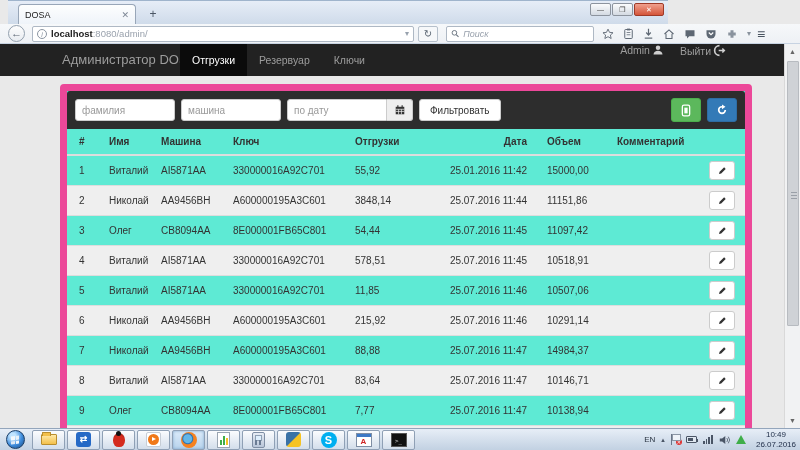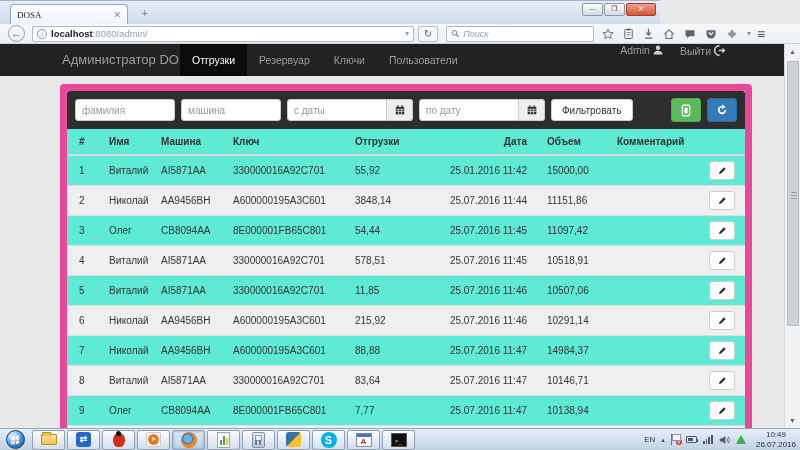--- a/index.html
+++ b/index.html
@@ -1,21 +1,21 @@
 <!DOCTYPE html>
 <html><head>
 <meta charset="utf-8">
 <style>
   * { margin:0; padding:0; box-sizing:border-box; }
   html,body { width:800px; height:450px; overflow:hidden; font-family:"Liberation Sans",sans-serif; }
   #stage { position:relative; width:800px; height:450px; background:#e9e9e9; overflow:hidden; }
 
   
-  #titlebar { position:absolute; top:0; left:0; width:660px; height:24px;
-    background:linear-gradient(#e6edf7,#cfdbea); border-top:1px solid #9fb4cc;font-family:Liberation Serif, serif; }
+  #titlebar { position:absolute; top:0; left:8px; width:660px; height:24px;
+    background:linear-gradient(#e6edf7,#cfdbea); border-top:1px solid #9fb4cc; }
   .tab { position:absolute; left:10px; top:3px; width:118px; height:21px;
     background:linear-gradient(#fdfefe,#eef3f9); border:1px solid #98a6b8; border-bottom:none;
     border-radius:4px 4px 0 0; display:flex; align-items:center; padding:0 6px; gap:6px; }
   .tab-title { font-size:9px; color:#222; flex:1; }
   .tab-close { font-size:9px; color:#7c8694; cursor:pointer; }
   .new-tab { position:absolute; left:134px; top:6px; width:22px; height:16px; border-radius:3px;
     color:#4a5564; font-size:12px; text-align:center; line-height:15px; }
   .win-controls { position:absolute; top:2px; right:4px; display:flex; }
   .wc { width:21px; height:13px; border:1px solid #8d949e; border-radius:2px; margin-left:1px;
     background:linear-gradient(#fbfcfd,#d4dae2); font-size:7px; line-height:11px; text-align:center; color:#444; }
@@ -232,21 +232,20 @@
     </div>
     <div class="hamburger">≡</div>
   </div>
 
   <div id="navbar">
     <div class="brand">Администратор DOSA</div>
     <div id="nav-items">
         <div class="nav-item active">Отгрузки</div>
         <div class="nav-item">Резервуар</div>
         <div class="nav-item">Ключи</div>
-        <div class="nav-item">Пользователи</div>
       </div>
     <div class="nav-right">
       <div class="nav-link">
         <span>Admin</span>
         <svg width="12" height="12" viewBox="0 0 16 16">
             <circle cx="8" cy="5" r="3" fill="#cfcfcf"></circle>
             <path d="M2 14c0-3.2 2.8-5 6-5s6 1.8 6 5z" fill="#cfcfcf"></path>
           </svg>
       </div>
       <div class="nav-link">
@@ -256,34 +255,20 @@
             <path d="M7 8h7M11.5 5.5 14 8l-2.5 2.5" fill="none" stroke="#cfcfcf" stroke-width="1.8"></path>
           </svg>
       </div>
     </div>
   </div>
 
   <div id="panel">
     <div class="panel-heading">
       <input class="f-input" placeholder="фамилия" style="">
       <input class="f-input" placeholder="машина" style="">
-      <div class="date-group">
-        <input class="f-input" placeholder="с даты" style="">
-        <div class="addon">
-          <svg width="10" height="10" viewBox="0 0 14 14">
-              <rect x="1" y="2.5" width="12" height="10.5" fill="#333"></rect>
-              <line x1="4" y1="0.5" x2="4" y2="4" stroke="#333" stroke-width="1.6"></line>
-              <line x1="10" y1="0.5" x2="10" y2="4" stroke="#333" stroke-width="1.6"></line>
-              <line x1="1" y1="6" x2="13" y2="6" stroke="#eee"></line>
-              <line x1="1" y1="9" x2="13" y2="9" stroke="#eee"></line>
-              <line x1="5" y1="6" x2="5" y2="13" stroke="#eee"></line>
-              <line x1="9" y1="6" x2="9" y2="13" stroke="#eee"></line>
-            </svg>
-        </div>
-      </div>
       <div class="date-group">
         <input class="f-input" placeholder="по дату" style="">
         <div class="addon">
           <svg width="10" height="10" viewBox="0 0 14 14">
               <rect x="1" y="2.5" width="12" height="10.5" fill="#333"></rect>
               <line x1="4" y1="0.5" x2="4" y2="4" stroke="#333" stroke-width="1.6"></line>
               <line x1="10" y1="0.5" x2="10" y2="4" stroke="#333" stroke-width="1.6"></line>
               <line x1="1" y1="6" x2="13" y2="6" stroke="#eee"></line>
               <line x1="1" y1="9" x2="13" y2="9" stroke="#eee"></line>
               <line x1="5" y1="6" x2="5" y2="13" stroke="#eee"></line>

